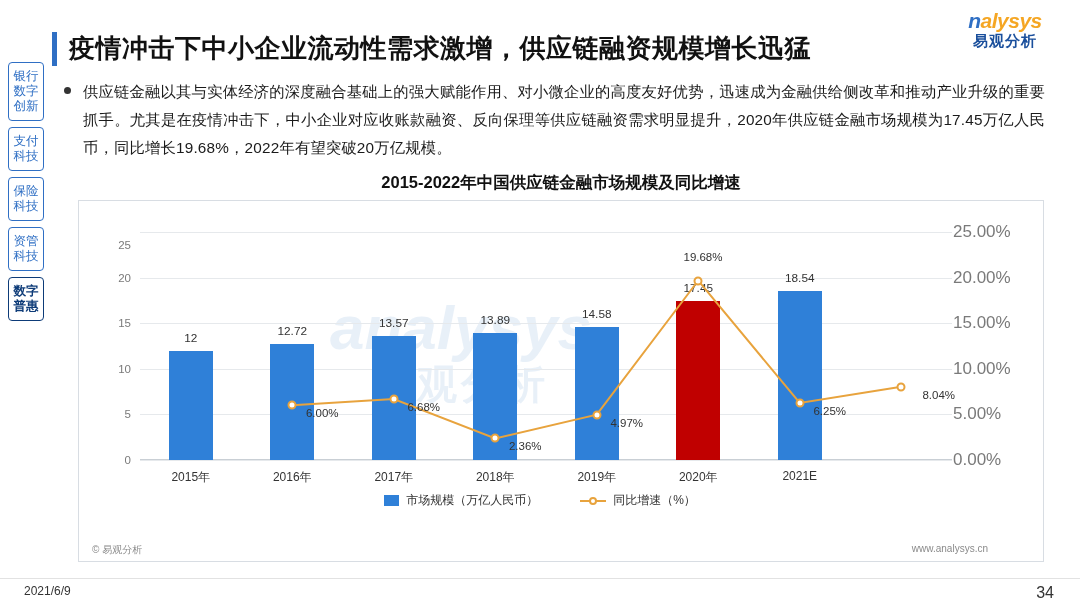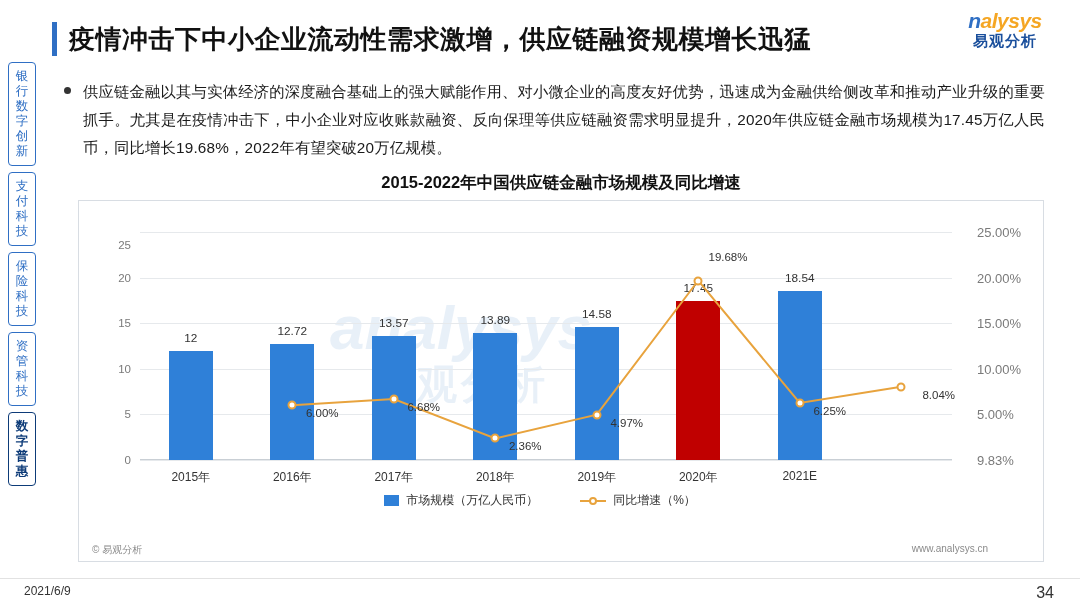--- a/index.html
+++ b/index.html
@@ -29,39 +29,39 @@
   .rail-item {
     border: 1px solid #2f6fc4;
     border-radius: 4px;
     color: #2f6fc4;
     font-size: 12.5px;
     line-height: 15px;
     text-align: center;
     padding: 6px 2px;
     letter-spacing: 0px;
     box-sizing: border-box;
-    width: 28px;
+    width: 36px;
   }
   .rail-item.active {
     background: #ffffff;
     color: #0d3b78;
     font-weight: bold;
     border-color: #0d3b78;
     border-width: 1.4px;
   }
 
   
   #title-bar {
     position: absolute;
     left: 52px;
     top: 22px;
     width: 900px;
     height: 44px;
     display: flex;
-    align-items: flex-start;
+    align-items: flex-end;
   }
   #title-accent {
     width: 5px;
     height: 34px;
     background: #2f6fc4;
     margin-right: 12px;
     flex: 0 0 auto;
   }
   #page-title {
     font-size: 26px;
@@ -187,23 +187,23 @@
     right: 100%;
     margin-right: 9px;
     transform: translateY(-50%);
     font-size: 11.5px;
     color: #7a7a7a;
     white-space: nowrap;
   }
   .ytick-r {
     position: absolute;
     left: 100%;
-    margin-left: 25px;
+    margin-left: 1px;
     transform: translateY(-50%);
-    font-size: 13px;
+    font-size: 17px;
     color: #7a7a7a;
     white-space: nowrap;
   }
   .bar-slot {
     position: absolute;
     bottom: 0;
     height: 100%;
   }
   .bar {
     position: absolute;
@@ -358,21 +358,21 @@
 
 <div id="watermark">
   <span>analysys</span>
   <span class="sub">易观分析</span>
 </div>
 
 <div id="plot">
   <div id="axis-x"></div>
 <div class="gridline" style="top: 228px;"></div>
     <div class="ytick-l" style="top: 228px;">0</div>
-    <div class="ytick-r" style="top: 228px;">9.83%</div>
+    <div class="ytick-r" style="top: 228px;">0.00%</div>
     <div class="gridline" style="top: 182.4px;"></div>
     <div class="ytick-l" style="top: 182.4px;">5</div>
     <div class="ytick-r" style="top: 182.4px;">5.00%</div>
     <div class="gridline" style="top: 136.8px;"></div>
     <div class="ytick-l" style="top: 136.8px;">10</div>
     <div class="ytick-r" style="top: 136.8px;">10.00%</div>
     <div class="gridline" style="top: 91.2px;"></div>
     <div class="ytick-l" style="top: 91.2px;">15</div>
     <div class="ytick-r" style="top: 91.2px;">15.00%</div>
     <div class="gridline" style="top: 45.6px;"></div>
@@ -421,21 +421,21 @@
     </svg>
     <div class="pt" style="left: 152.25px; top: 173.28px;"></div>
     <div class="pt-label" style="left: 182.25px; top: 181.28px;">6.00%</div>
     <div class="pt" style="left: 253.75px; top: 167.078px;"></div>
     <div class="pt-label" style="left: 283.75px; top: 175.078px;">6.68%</div>
     <div class="pt" style="left: 355.25px; top: 206.477px;"></div>
     <div class="pt-label" style="left: 385.25px; top: 214.477px;">2.36%</div>
     <div class="pt" style="left: 456.75px; top: 182.674px;"></div>
     <div class="pt-label" style="left: 486.75px; top: 190.674px;">4.97%</div>
     <div class="pt" style="left: 558.25px; top: 48.5184px;"></div>
-    <div class="pt-label" style="left: 588px; top: 24.5184px;">19.68%</div>
+    <div class="pt-label" style="left: 563px; top: 24.5184px;">19.68%</div>
     <div class="pt" style="left: 659.75px; top: 171px;"></div>
     <div class="pt-label" style="left: 689.75px; top: 179px;">6.25%</div>
     <div class="pt" style="left: 761.25px; top: 154.675px;"></div>
     <div class="pt-label" style="left: 791.25px; top: 162.675px; padding-left: 15px;">8.04%</div>
   </div>
 
 <div id="legend">
   <div class="legend-item">
     <span class="legend-swatch-bar"></span>
     <span>市场规模（万亿人民币）</span>

